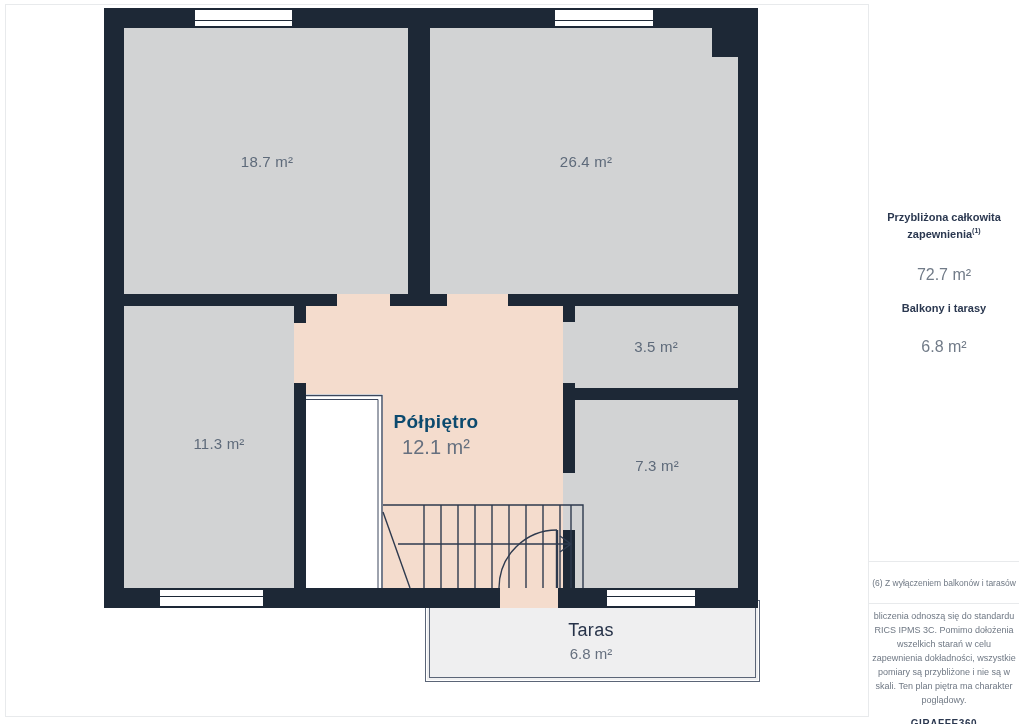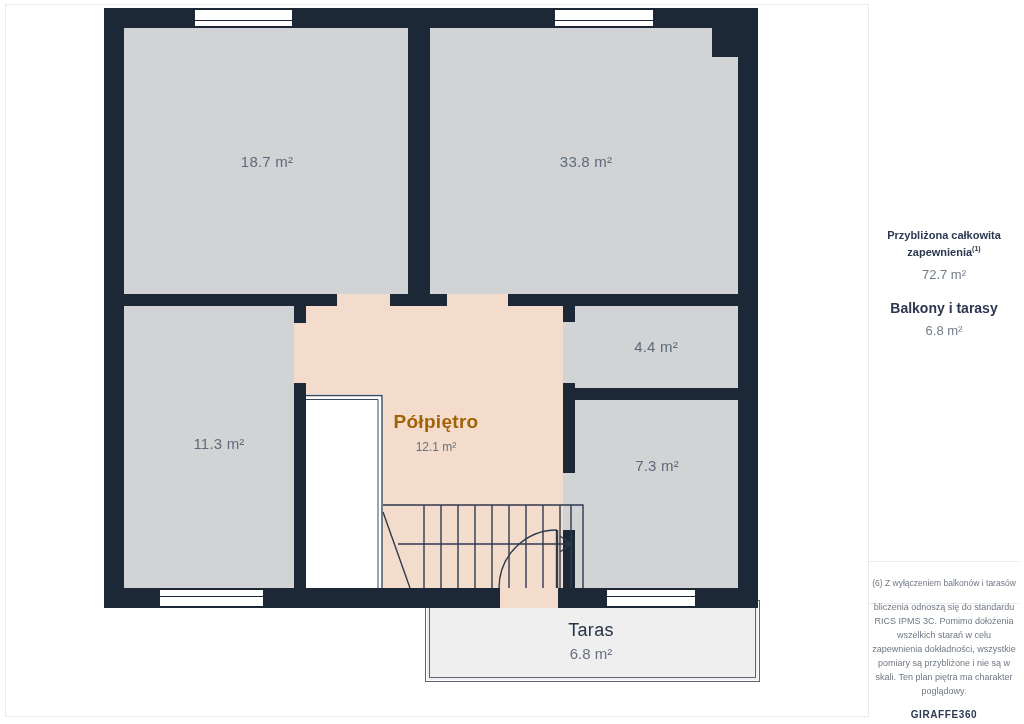--- a/index.html
+++ b/index.html
@@ -9,43 +9,43 @@
     padding-left:20px;
   }
   .frame{
     position:absolute;left:5px;top:4px;width:1014px;height:713px;
     border:1px solid #e8eaec;box-sizing:border-box;
   }
   .plan-svg{position:absolute;left:0;top:0;}
   
   .lbl{position:absolute;transform:translate(-50%,-50%);white-space:nowrap;}
   .area-lbl{font-size:15px;color:#5e6a7a;letter-spacing:.2px;}
-  .big-name{font-size:19px;font-weight:700;color:#a16207;letter-spacing:.3px;}
-  .sub-area{font-size:12px;color:#66707f;}
+  .big-name{font-size:19px;font-weight:700;color:#0c4a6e;letter-spacing:.3px;}
+  .sub-area{font-size:20px;color:#66707f;}
   .terrace-name{font-size:18px;font-weight:400;color:#273349;letter-spacing:.3px;}
   .floor-lbl{font-size:11.5px;font-weight:700;color:#273349;margin-top:24px;}
   
   .sidebar{
     position:absolute;left:868px;top:4px;width:151px;height:713px;
     border-left:1px solid #e8eaec;box-sizing:border-box;
     display:flex;flex-direction:column;background:#ffffff;
   }
   .sb-main{flex:1;display:flex;flex-direction:column;justify-content:center;align-items:center;text-align:center;padding:0 5px;}
   .sb-title{font-size:11px;font-weight:700;color:#2b3850;line-height:1.5;max-width:140px;}
   .sb-title sup{font-size:7px;}
-  .sb-value{font-size:13px;color:#717b88;margin-top:7px;}
-  .sb-subtitle{font-size:14px;font-weight:700;color:#2b3850;margin-top:18px;}
+  .sb-value{font-size:16px;color:#717b88;margin-top:24px;}
+  .sb-subtitle{font-size:11px;font-weight:700;color:#2b3850;margin-top:18px;}
   .sb-footnote{
     height:42px;border-top:1px solid #e8eaec;box-sizing:border-box;
     display:flex;align-items:center;justify-content:center;
     font-size:8.5px;color:#6f7884;white-space:nowrap;
   }
   .sb-disclaimer{
     height:114px;border-top:1px solid #e8eaec;box-sizing:border-box;
-    display:flex;flex-direction:column;align-items:center;justify-content:center;
+    display:flex;flex-direction:column;align-items:center;justify-content:flex-start;
     text-align:center;padding:6px 2px;
   }
   .sb-text{font-size:9px;line-height:1.55;color:#6f7884;max-width:148px;}
   .sb-logo{margin-top:10px;font-size:10px;color:#2b3850;letter-spacing:.6px;}
   .sb-logo .l1{font-weight:600;}
   .sb-logo .l2{font-weight:800;}
 </style>
 </head>
 <body>
 
@@ -141,23 +141,23 @@
       </g>
     </g>
 
     <g shape-rendering="auto">
       <path d="M499,588 A58,58 0 0 1 557,530" fill="none" stroke="#2e3a4e" stroke-width="1.4"></path>
       <line x1="557" y1="530" x2="557" y2="588" stroke="#2e3a4e" stroke-width="2.4"></line>
     </g>
   </svg>
 
   <div class="lbl area-lbl" style="left:267px;top:161px">18.7 m²</div>
-  <div class="lbl area-lbl" style="left:586px;top:161px">33.8 m²</div>
+  <div class="lbl area-lbl" style="left:586px;top:161px">26.4 m²</div>
   <div class="lbl area-lbl" style="left:219px;top:443px">11.3 m²</div>
-  <div class="lbl area-lbl" style="left:656px;top:346px">4.4 m²</div>
+  <div class="lbl area-lbl" style="left:656px;top:346px">3.5 m²</div>
   <div class="lbl area-lbl" style="left:657px;top:465px">7.3 m²</div>
 
   <div class="lbl big-name" style="left:436px;top:422px">Półpiętro</div>
   <div class="lbl sub-area" style="left:436px;top:447px">12.1 m²</div>
 
   <div class="lbl terrace-name" style="left:591px;top:630px">Taras</div>
   <div class="lbl sub-area" style="left:591px;top:653px;font-size:15px">6.8 m²</div>
 
   <div class="lbl floor-lbl" style="left:428px;top:704px">Piętro 1</div>
 

